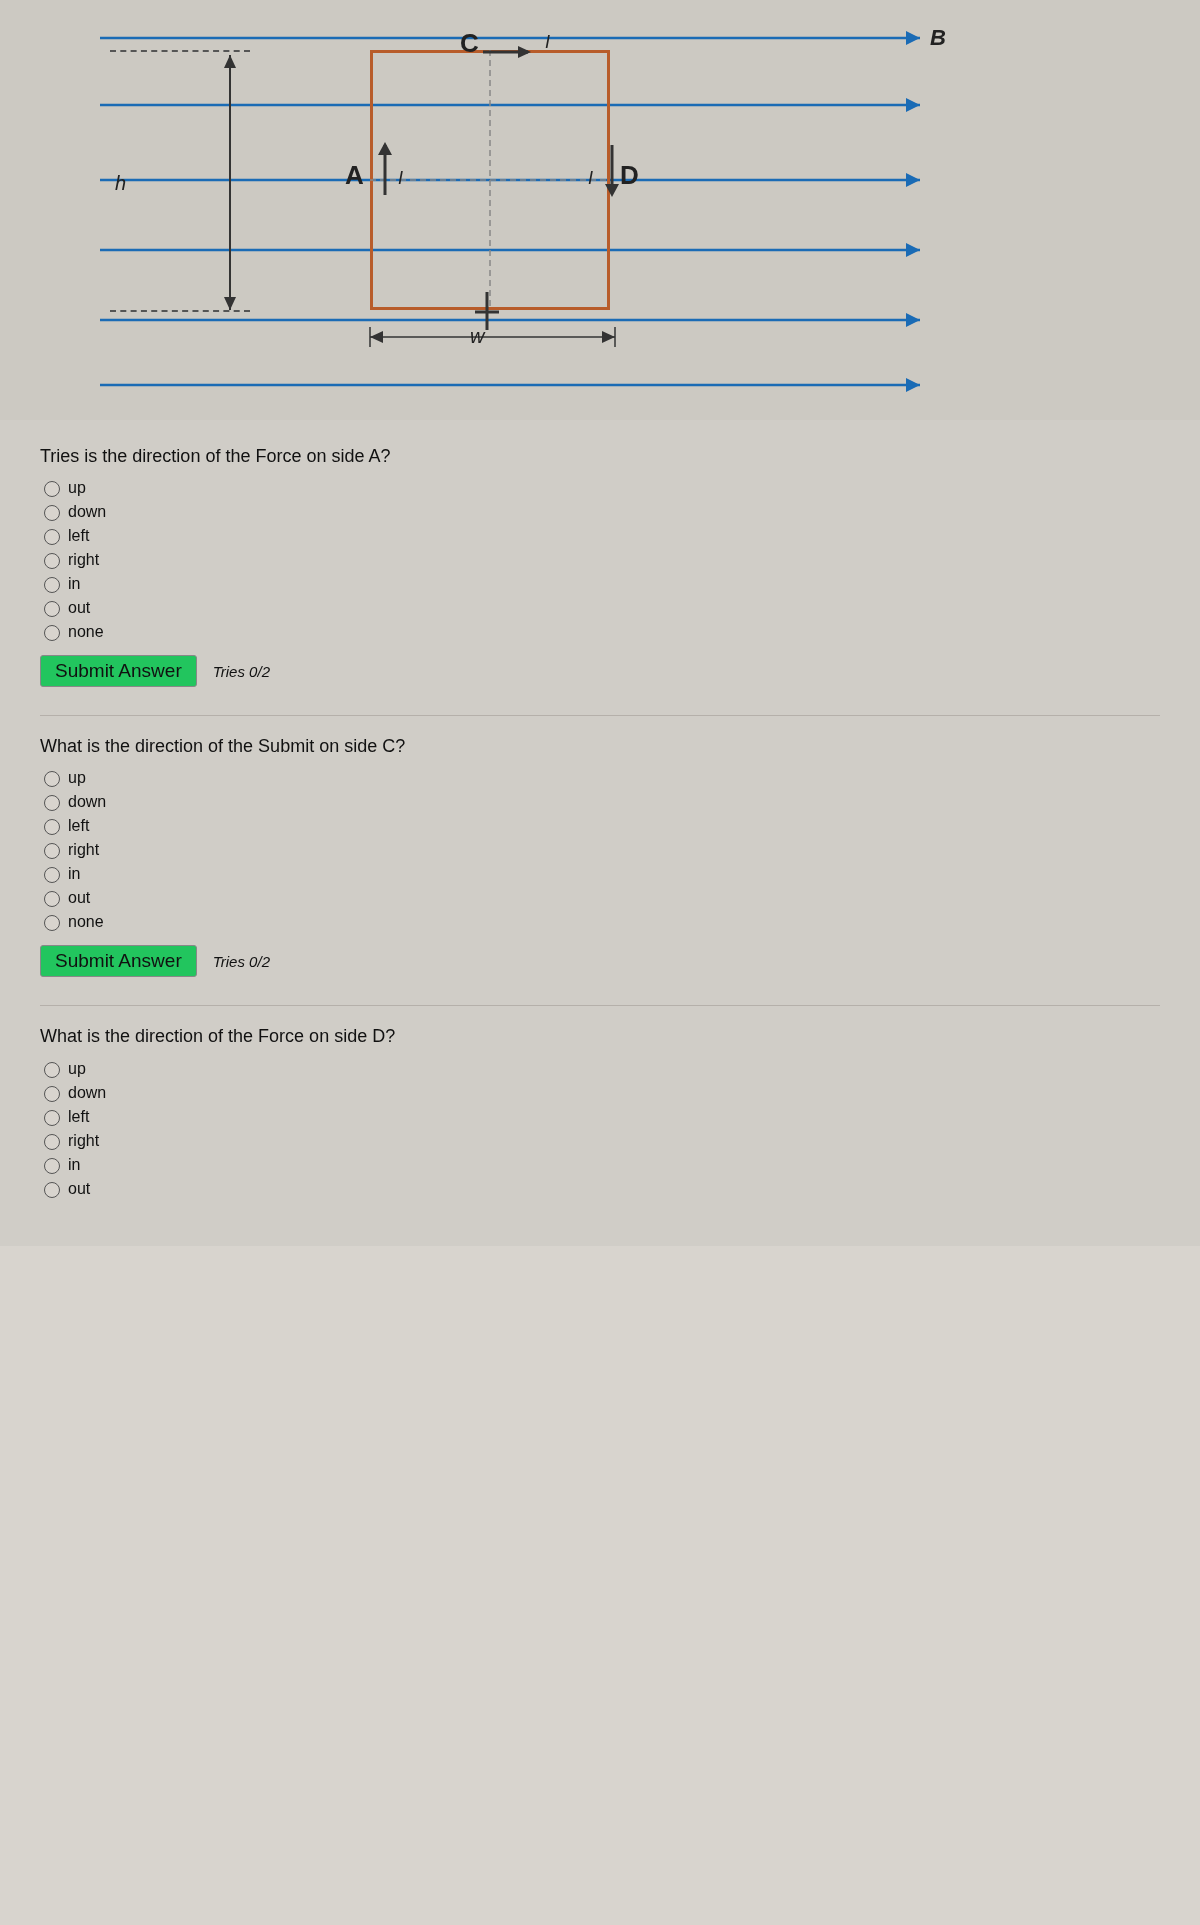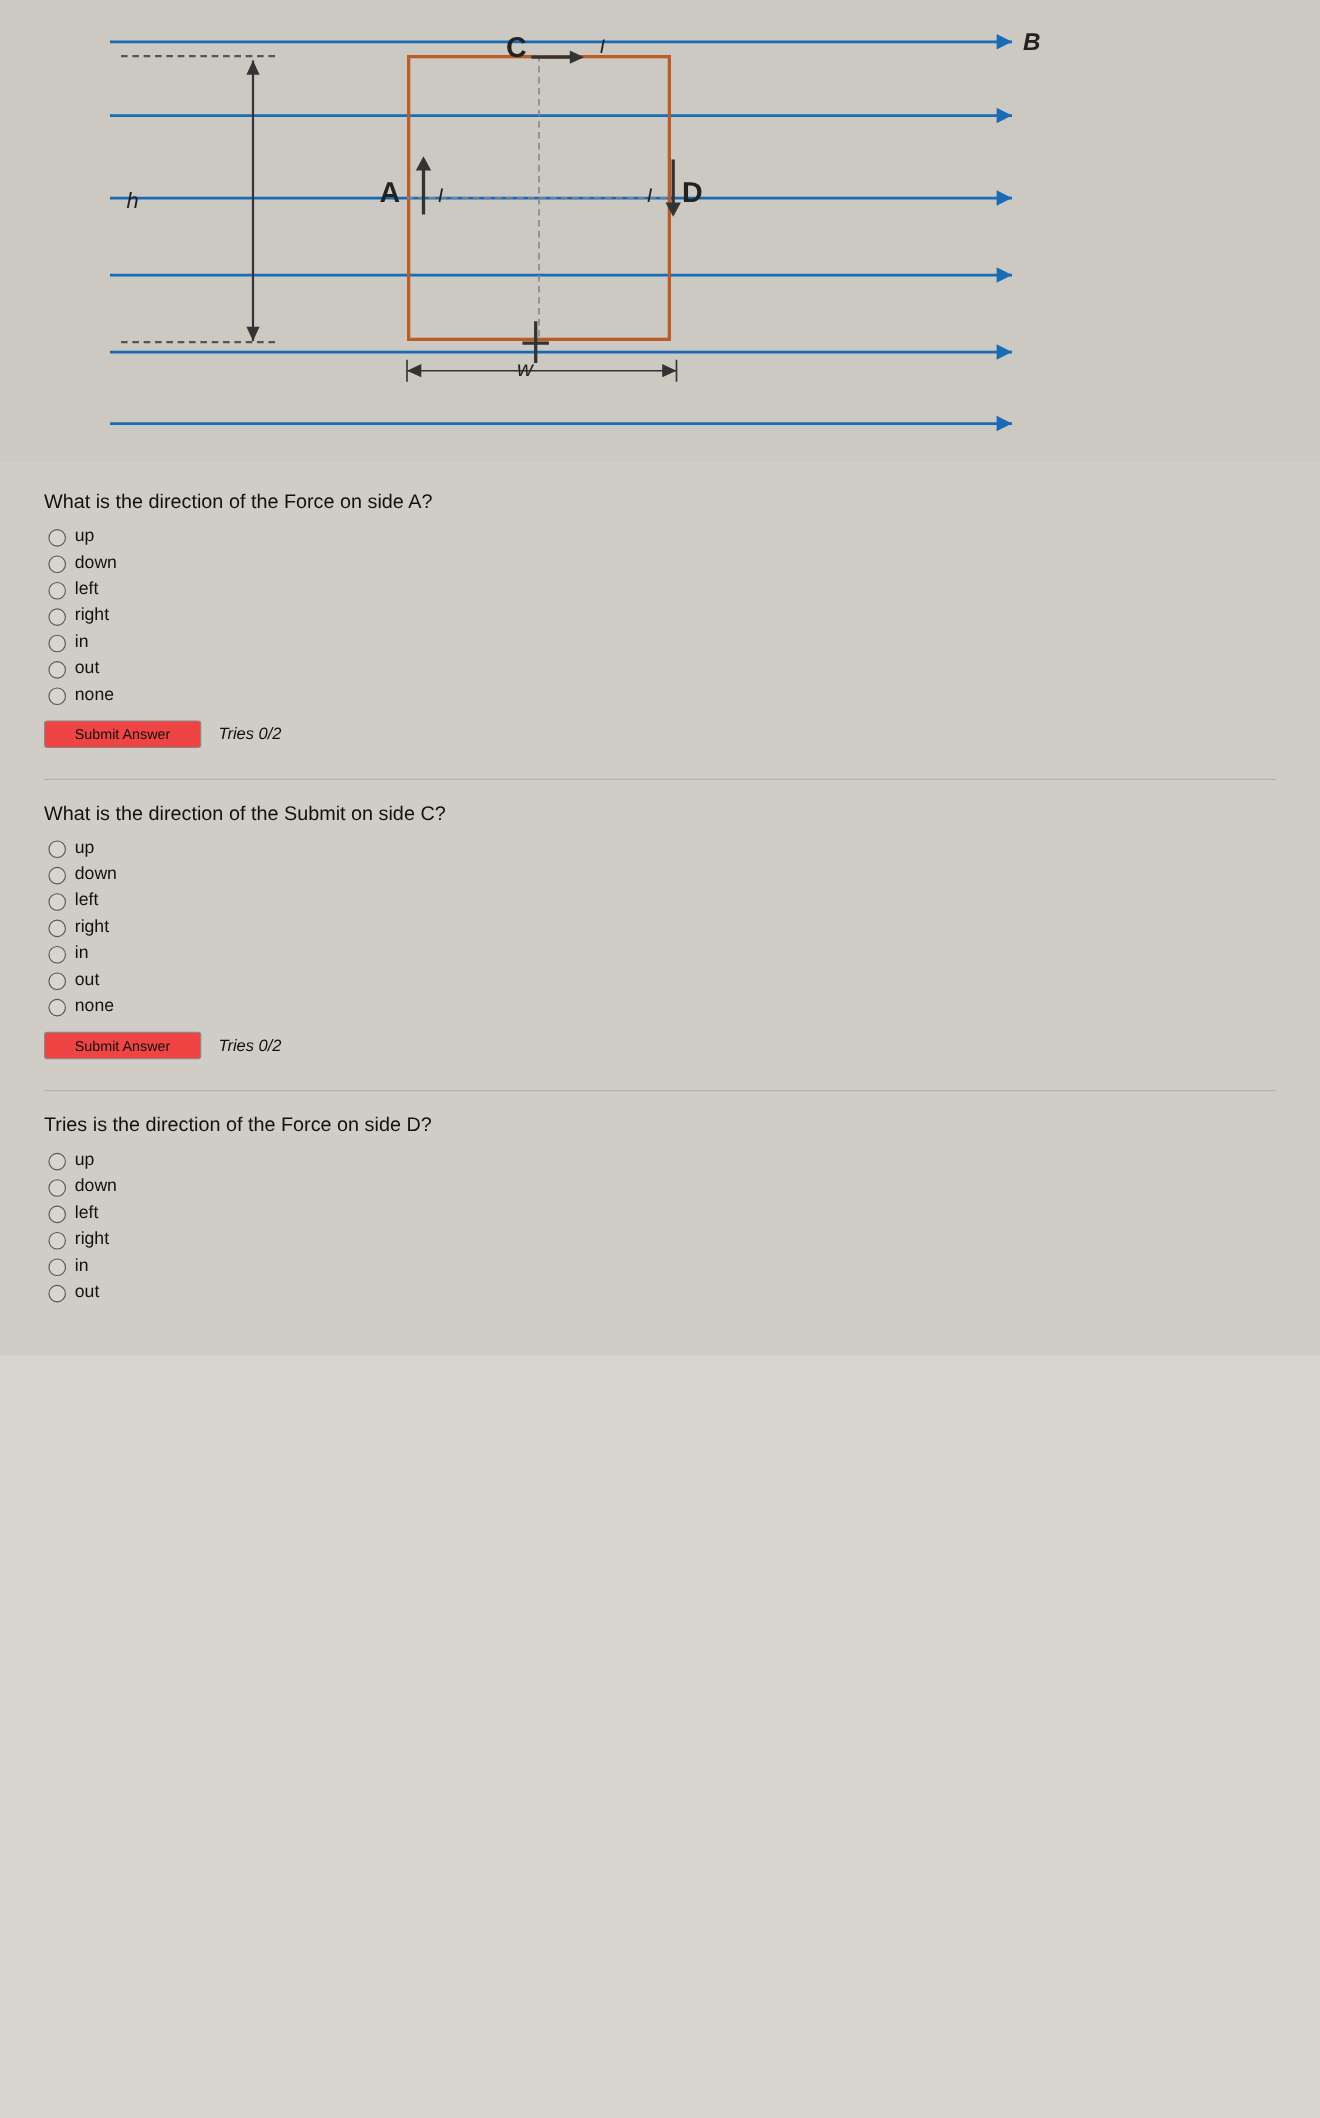--- a/index.html
+++ b/index.html
@@ -185,23 +185,23 @@
     }
 
     .submit-row {
       display: flex;
       align-items: center;
       gap: 16px;
       margin-top: 4px;
     }
 
     .submit-btn {
-      font-size: 13px;
-      padding: 4px 27px;
-      background: #ef4444;
+      font-size: 19px;
+      padding: 4px 14px;
+      background: #22c55e;
       border: 1px solid #888;
       border-radius: 3px;
       cursor: pointer;
       color: #111;
     }
 
     .tries-text {
       font-size: 15px;
       color: #111;
       font-style: italic;
@@ -311,21 +311,21 @@
       </svg>
 
       <div style="position:absolute; top:305px; left:220px; font-size:20px; font-style:italic; color:#222;">w</div>
 
     </div>
   </div>
 
   <div class="questions-section">
 
     <div class="question-block">
-      <div class="question-text">What is the direction of the Force on side A?</div>
+      <div class="question-text">Tries is the direction of the Force on side A?</div>
       <div class="radio-group">
         <label class="radio-option">
           <span class="radio-circle"></span>
           <span>up</span>
         </label>
         <label class="radio-option">
           <span class="radio-circle"></span>
           <span>down</span>
         </label>
         <label class="radio-option">
@@ -391,21 +391,21 @@
       </div>
       <div class="submit-row">
         <button class="submit-btn">Submit Answer</button>
         <span class="tries-text">Tries 0/2</span>
       </div>
     </div>
 
     <div class="divider"></div>
 
     <div class="question-block">
-      <div class="question-text">Tries is the direction of the Force on side D?</div>
+      <div class="question-text">What is the direction of the Force on side D?</div>
       <div class="radio-group">
         <label class="radio-option">
           <span class="radio-circle"></span>
           <span>up</span>
         </label>
         <label class="radio-option">
           <span class="radio-circle"></span>
           <span>down</span>
         </label>
         <label class="radio-option">

